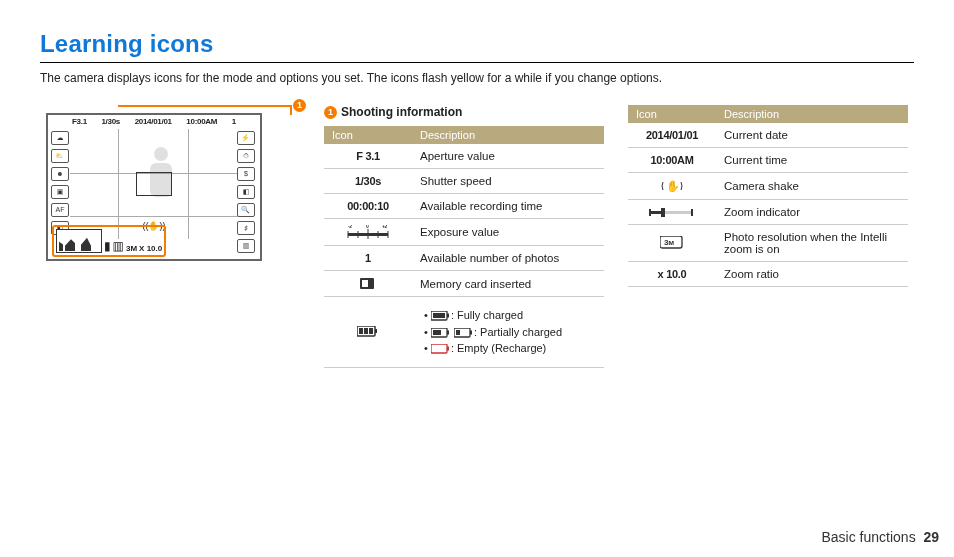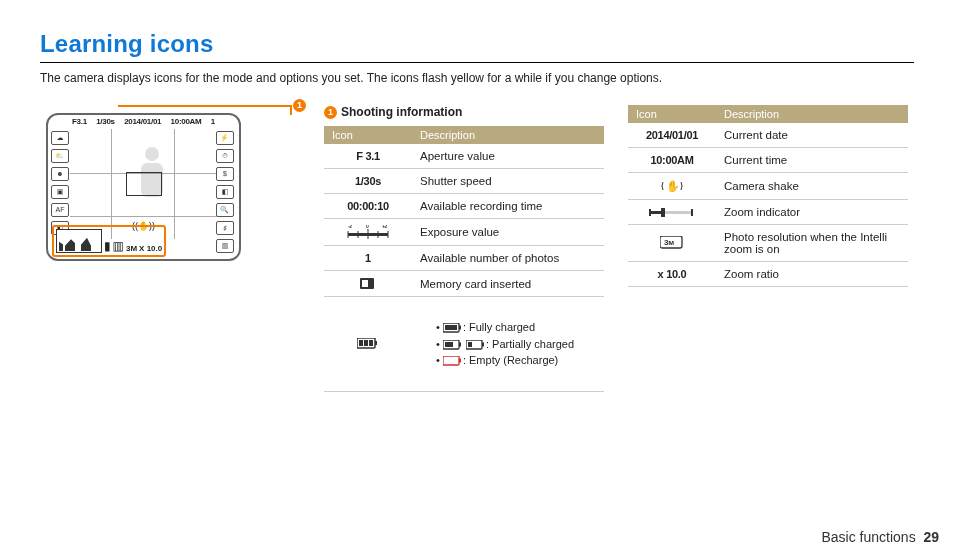--- a/index.html
+++ b/index.html
@@ -6,21 +6,21 @@
 .page{width:954px;height:557px;position:relative;box-sizing:border-box;padding:30px 40px 0 40px}
 h1{color:#1078d6;font-size:24px;font-weight:600;margin:0 0 4px 0;letter-spacing:.2px}
 .hr{border:0;border-top:1px solid #000;margin:0 0 8px 0}
 .intro{font-size:12px;margin:0 0 20px 0}
 .cols{display:flex;gap:24px;align-items:flex-start}
 
 
 .cam-wrap{position:relative;width:260px;padding-top:8px}
 .callout-line{position:absolute;left:78px;right:8px;top:0;height:8px;border-top:2px solid #f57c00;border-right:2px solid #f57c00}
 .callout-num{position:absolute;right:-6px;top:-6px;width:13px;height:13px;border-radius:50%;background:#f57c00;color:#fff;font-size:9px;font-weight:bold;text-align:center;line-height:13px}
-.screen{border:2px solid #666;border-radius:12px;width:195px;height:148px;position:relative;margin-left:6px;background:#fff;box-sizing:border-box}
+.screen{border:2px solid #666;border-radius:0;width:216px;height:148px;position:relative;margin-left:6px;background:#fff;box-sizing:border-box}
 .grid-v,.grid-h{position:absolute;background:#aaa}
 .grid-v{width:1px;top:14px;bottom:20px}.gv1{left:33%}.gv2{left:66%}
 .grid-h{height:1px;left:22px;right:22px}.gh1{top:40%}.gh2{top:70%}
 .icon-col{position:absolute;top:16px;bottom:4px;width:20px;display:flex;flex-direction:column;gap:4px}
 .icon-col.left{left:3px}.icon-col.right{right:3px}
 .tiny{width:16px;height:12px;border:1px solid #555;border-radius:2px;font-size:7px;line-height:12px;text-align:center;color:#333;background:#fff}
 .topbar{position:absolute;top:2px;left:24px;right:24px;height:12px;font-size:8px;font-weight:bold;display:flex;justify-content:space-between;letter-spacing:-.3px}
 .af-box{position:absolute;left:50%;top:48%;width:34px;height:22px;border:1px solid #333;transform:translate(-50%,-50%)}
 .shake{position:absolute;left:50%;bottom:28px;transform:translateX(-50%);font-size:9px}
 .bot{position:absolute;left:4px;right:4px;bottom:2px;display:flex;align-items:flex-end;gap:4px}
@@ -33,21 +33,21 @@
 .person .body{width:22px;height:34px;background:#888;margin:2px auto 0;border-radius:6px}
 
 
 .section-head{font-weight:bold;font-size:12px;margin-bottom:7px}
 .section-head .bub{display:inline-block;width:13px;height:13px;border-radius:50%;background:#f57c00;color:#fff;font-size:9px;line-height:13px;text-align:center;margin-right:4px;vertical-align:1px}
 table{border-collapse:collapse;width:280px;font-size:11.5px}
 th{background:#b9a97e;color:#fff;text-align:left;font-weight:normal;padding:3px 8px;font-size:11px}
 th.ic{width:72px}
 td{border-bottom:1px solid #ccc;padding:6px 8px;vertical-align:middle}
 td.icon-cell{text-align:center;font-weight:bold;font-family:Arial,sans-serif;font-size:11px;letter-spacing:-.3px}
-.batt-list{margin:16px;padding:0;list-style:none}
+.batt-list{margin:4px;padding:0;list-style:none}
 .batt-list li{padding:0;margin:0;font-size:11px;line-height:1.5}
 .batt-list li::before{content:"• ";}
 svg{vertical-align:middle}
 
 .footer{position:absolute;bottom:12px;left:0;right:15px;text-align:right;font-size:14px;color:#333}
 .footer b{font-weight:bold}
 </style>
 </head>
 <body>
 

